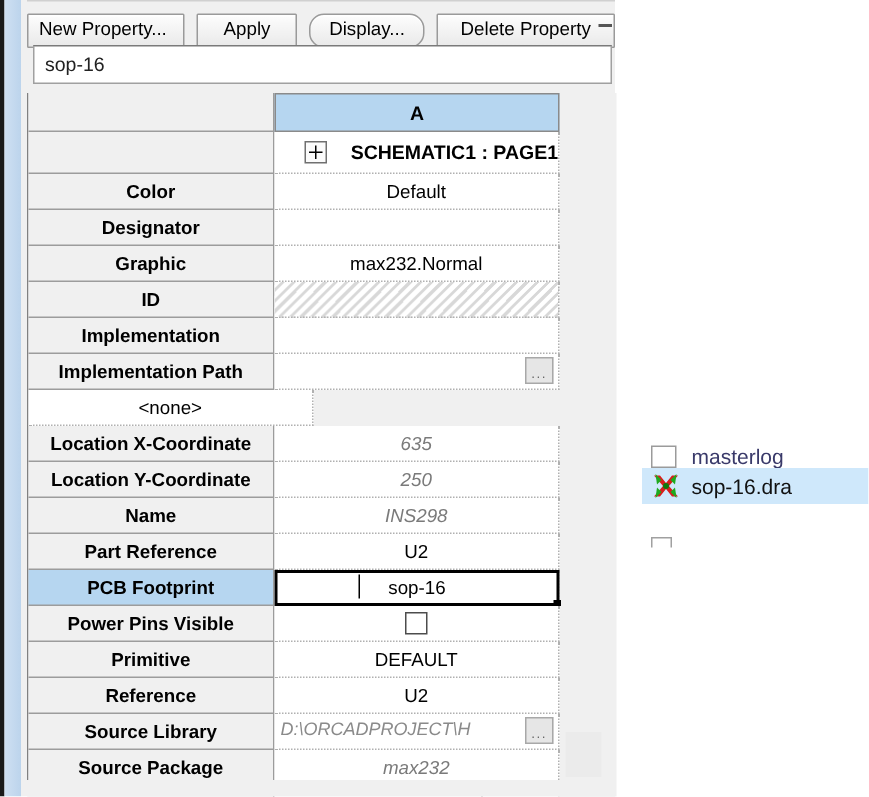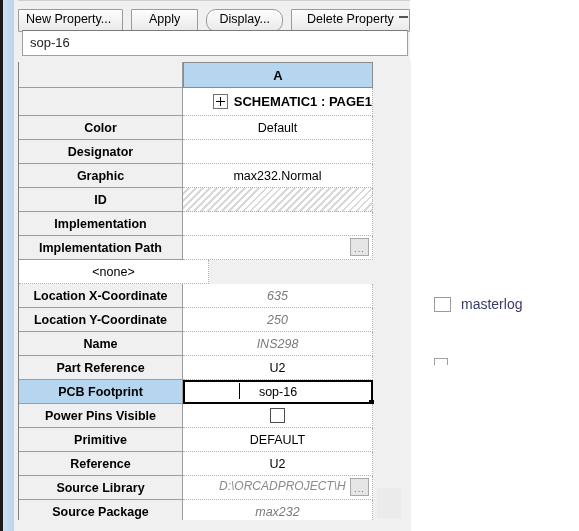--- a/index.html
+++ b/index.html
@@ -147,21 +147,21 @@
     background: #b6d6f0;
     border: 1px solid #8a8a8a;
     border-left: 1px solid #8a8a8a;
     font-weight: bold;
     font-size: 13px;
     height: 26px;
   }
   
   .row-schem .cell-hdr { height:28px; }
   .row-schem .cell-val {
-    justify-content: flex-end;
+    justify-content: space-between;
     padding-left: 20px;
     font-weight: bold;
     font-size: 13px;
     height: 28px;
     border-top: none;
   }
   .plus-box {
     width: 13px; height: 13px;
     border: 1px solid #707070;
     background: #fbfbfb;
@@ -218,21 +218,20 @@
     padding-top: 4px;
     box-sizing: border-box;
   }
   .path-text {
     position: absolute;
     left: 4px; top: 3px;
     font-style: italic;
     color: #8a8a8a;
     font-size: 12px;
     white-space: nowrap;
-    margin-left: 32px;
   }
 
   
   .chk {
     width: 15px; height: 15px;
     border: 1px solid #4d4d4d;
     background: #ffffff;
     box-sizing: border-box;
   }
 
@@ -451,19 +450,32 @@
       </div>
   </div>
 
   <div class="bottom-strip"></div>
 
   <div class="file-list">
     <div class="fl-item clipped-top">
       <span class="fl-icon doc"></span>
       <span>masterlog</span>
     </div>
+    <div class="fl-item selected">
+      <span class="fl-icon">
+        <svg width="20" height="20" viewBox="0 0 20 20">
+          <path d="M2,3 L6,3 L10,8 L14,3 L18,3 L12,10 L18,17 L14,17 L10,12 L6,17 L2,17 L8,10 Z" fill="#d81e1e"></path>
+          <path d="M3,2 L7,6 L4,9 Z" fill="#1faa1f"></path>
+          <path d="M17,2 L13,6 L16,9 Z" fill="#1faa1f"></path>
+          <path d="M3,18 L7,14 L4,11 Z" fill="#1faa1f"></path>
+          <path d="M17,18 L13,14 L16,11 Z" fill="#1faa1f"></path>
+          <circle cx="10" cy="10" r="2" fill="#0b7a0b"></circle>
+        </svg>
+      </span>
+      <span>sop-16.dra</span>
+    </div>
     <div class="fl-partial-bottom"></div>
   </div>
 
   <div class="wm-block"></div>
   <div class="watermark">CSDN @长沙红胖子Qt</div>
 
 </div>
 
 </body></html>

